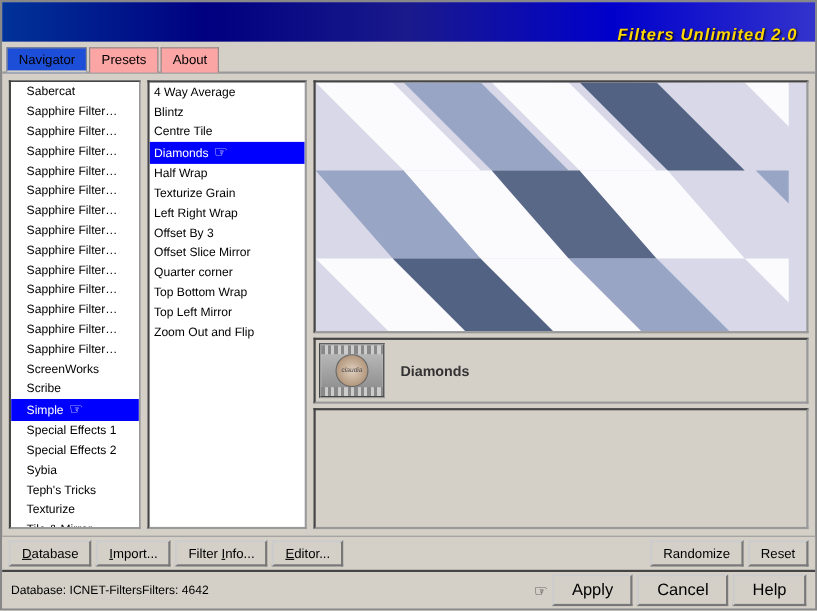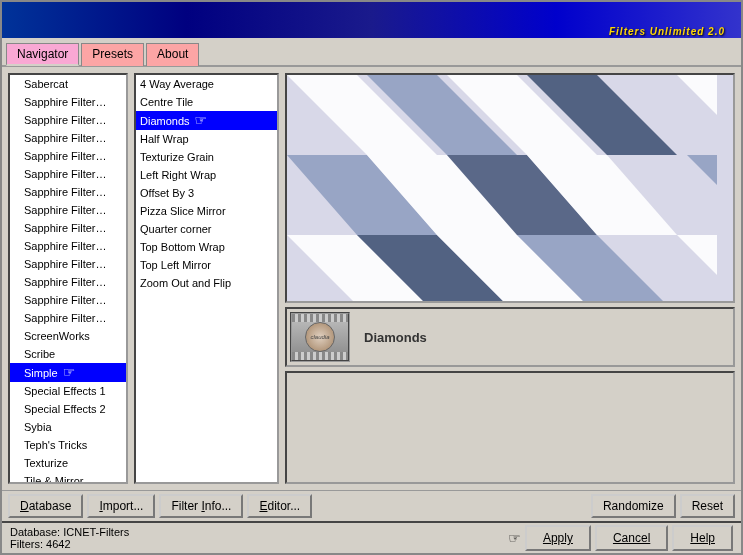--- a/index.html
+++ b/index.html
@@ -25,21 +25,21 @@
     .title-bar {
       background: linear-gradient(to right, #003399, #000080, #1a1a8c, #0000cc, #3333cc);
       height: 36px;
       display: flex;
       align-items: center;
       justify-content: flex-end;
       padding-right: 16px;
     }
     .title-bar-text {
       color: #ffd700;
-      font-size: 10px;
+      font-size: 15px;
       font-weight: bold;
       font-style: italic;
       letter-spacing: 1px;
       text-shadow: 1px 1px 2px #000;
       margin-top: 23px;
     }
 
     
     .tab-bar {
       background: #d4d0c8;
@@ -52,21 +52,21 @@
       background: #fca5a5;
       border: 1px solid #888;
       border-bottom: none;
       cursor: pointer;
       margin-right: 2px;
       font-size: 12px;
       position: relative;
       bottom: -1px;
     }
     .tab.active {
-      background: #f9a8d4;
+      background: #1d4ed8;
       border-bottom: 2px solid #d4d0c8;
       font-weight: normal;
       z-index: 1;
     }
 
     
     .main-content {
       display: flex;
       flex: 1;
       padding: 6px;
@@ -231,37 +231,36 @@
       background: #d4d0c8;
       padding: 2px 8px;
       border-top: 2px inset #999;
       display: flex;
       align-items: center;
       font-size: 11px;
     }
     .status-left {
       flex: 1;
       display: flex;
-      flex-direction: column;
+      flex-direction: row;
     }
 
     
     .action-buttons {
       display: flex;
       align-items: center;
       gap: 4px;
     }
     .action-btn {
       padding: 4px 16px;
       background: #d4d0c8;
       border: 2px outset #ccc;
       cursor: pointer;
-      font-size: 12px;
+      font-size: 15px;
       min-width: 60px;
-      text-decoration: underline;
     }
     .action-btn.apply {
       background: #d4d0c8;
     }
 
     
     .pointer-indicator {
       display: inline-block;
       font-size: 14px;
       margin-left: 2px;
@@ -323,27 +322,28 @@
       <div class="nav-item">Special Effects 2</div>
       <div class="nav-item">Sybia</div>
       <div class="nav-item">Teph's Tricks</div>
       <div class="nav-item">Texturize</div>
       <div class="nav-item">Tile &amp; Mirror</div>
 
     </div>
 
     <div class="middle-panel">
       <div class="filter-item">4 Way Average</div>
+      <div class="filter-item">Blintz</div>
       <div class="filter-item">Centre Tile</div>
       <div class="filter-item highlighted">Diamonds <span class="pointer-indicator">☞</span></div>
       <div class="filter-item">Half Wrap</div>
       <div class="filter-item">Texturize Grain</div>
       <div class="filter-item">Left Right Wrap</div>
       <div class="filter-item">Offset By 3</div>
-      <div class="filter-item">Pizza Slice Mirror</div>
+      <div class="filter-item">Offset Slice Mirror</div>
       <div class="filter-item">Quarter corner</div>
       <div class="filter-item">Top Bottom Wrap</div>
       <div class="filter-item">Top Left Mirror</div>
       <div class="filter-item">Zoom Out and Flip</div>
     </div>
 
     <div class="right-panel">
 
       <div class="preview-image">
         <svg width="100%" height="100%" xmlns="http://www.w3.org/2000/svg">

